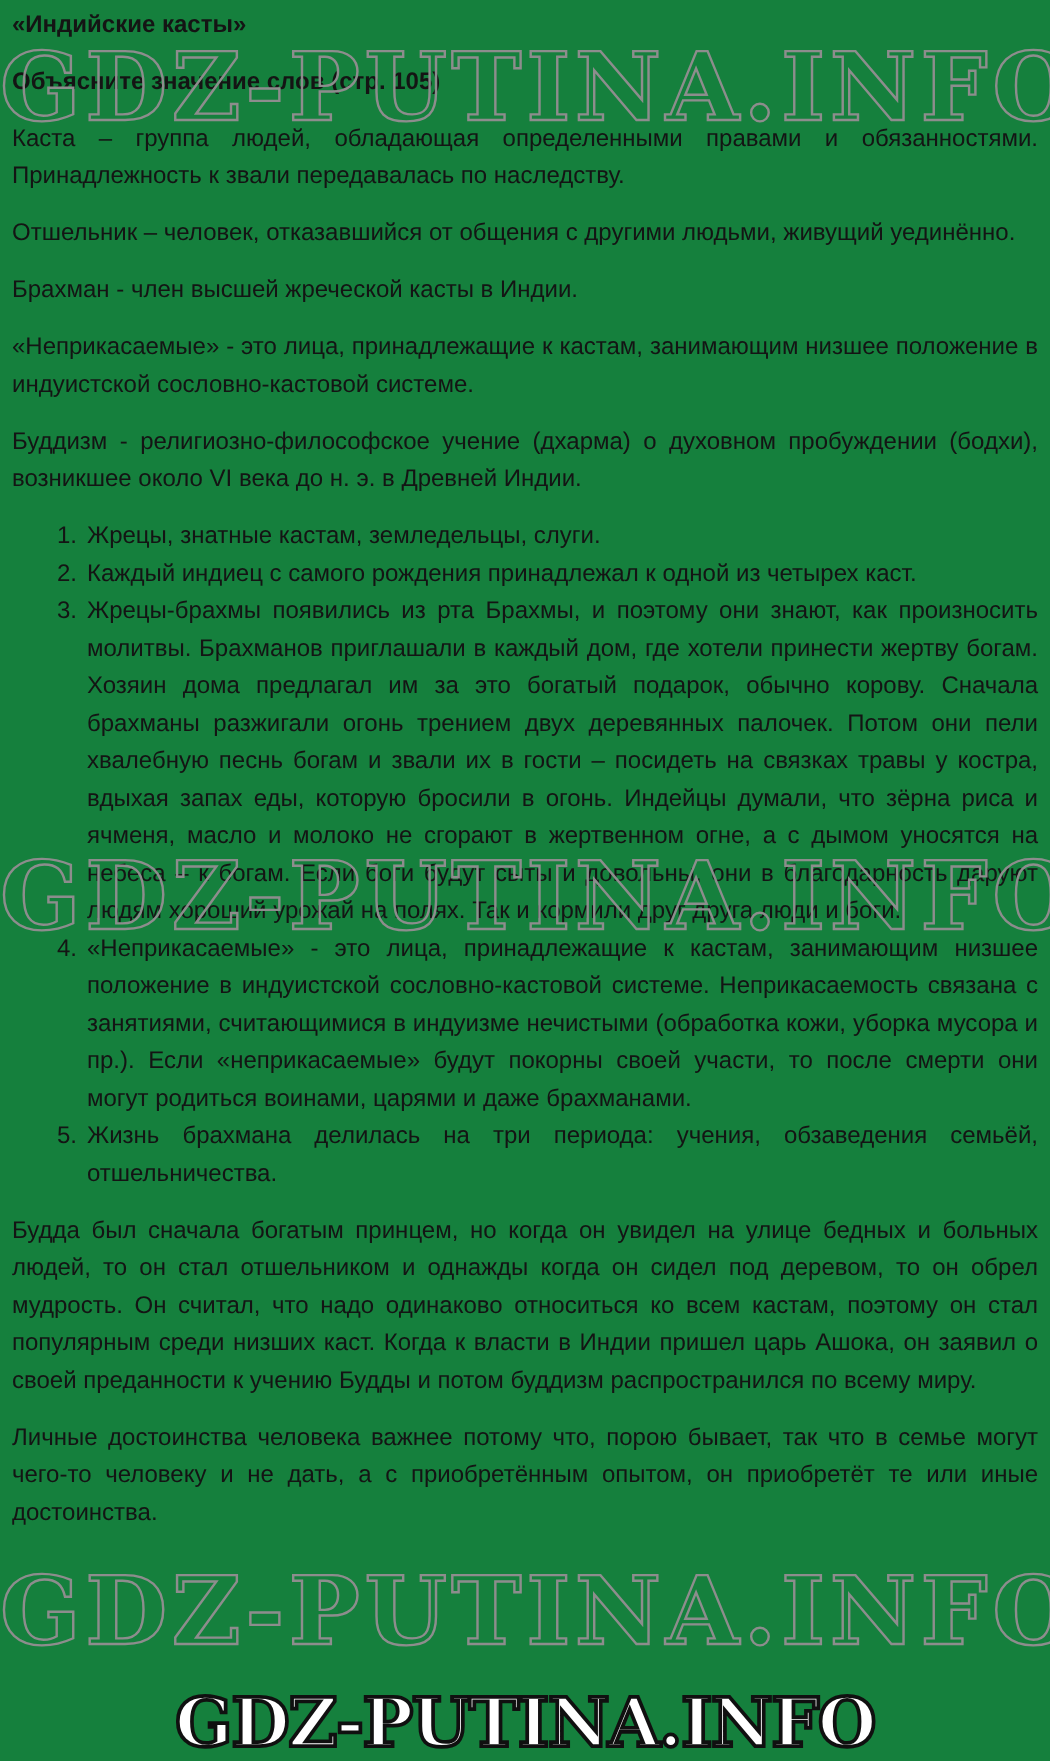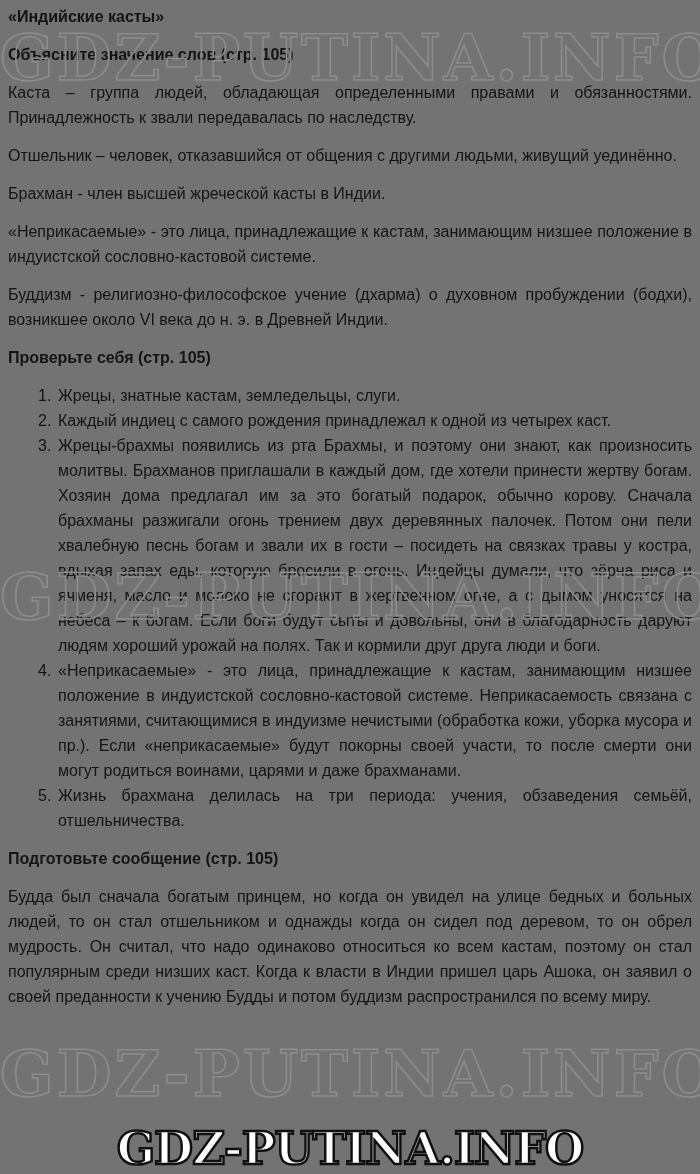--- a/index.html
+++ b/index.html
@@ -9,21 +9,21 @@
     font-family: "Liberation Sans", sans-serif;
     font-size: 16px;
     line-height: 25px;
     color: #141414;
   }
   .page {
     position: relative;
     width: 700px;
     height: 1174px;
     padding: 4px 8px 13px 8px;
-    background: #737373;
+    background: #15803d;
     overflow: hidden;
   }
   .doc-title {
     font-weight: 700;
     margin-bottom: 13px;
   }
   .sec-heading { margin: 13px 0; }
   .sec-heading .h-label { font-weight: 700; margin-top: 24px; }
   .sec-heading .h-ref { font-weight: 700; }
   p.body-par {
@@ -80,24 +80,20 @@
   <div class="sec-heading">
     <span class="h-label">Объясните значение слов</span>
     <span class="h-ref">(стр. 105)</span>
   </div>
   <p class="body-par">Каста – группа людей, обладающая определенными правами и обязанностями. Принадлежность к звали передавалась по наследству.</p>
   <p class="body-par">Отшельник – человек, отказавшийся от общения с другими людьми, живущий уединённо.</p>
   <p class="body-par">Брахман - член высшей жреческой касты в Индии.</p>
   <p class="body-par">«Неприкасаемые» - это лица, принадлежащие к кастам, занимающим низшее положение в индуистской сословно-кастовой системе.</p>
   <p class="body-par">Буддизм - религиозно-философское учение (дхарма) о духовном пробуждении (бодхи), возникшее около VI века до н. э. в Древней Индии.</p>
 
-  <div class="sec-heading">
-    <span class="h-label">Проверьте себя</span>
-    <span class="h-ref">(стр. 105)</span>
-  </div>
   <div class="answers-list">
     <div class="list-item">
       <span class="item-num">1.</span>
       <span class="item-text">Жрецы, знатные кастам, земледельцы, слуги.</span>
     </div>
     <div class="list-item">
       <span class="item-num">2.</span>
       <span class="item-text">Каждый индиец с самого рождения принадлежал к одной из четырех каст.</span>
     </div>
     <div class="list-item">
@@ -107,25 +103,22 @@
     <div class="list-item">
       <span class="item-num">4.</span>
       <span class="item-text">«Неприкасаемые» - это лица, принадлежащие к кастам, занимающим низшее положение в индуистской сословно-кастовой системе. Неприкасаемость связана с занятиями, считающимися в индуизме нечистыми (обработка кожи, уборка мусора и пр.). Если «неприкасаемые» будут покорны своей участи, то после смерти они могут родиться воинами, царями и даже брахманами.</span>
     </div>
     <div class="list-item">
       <span class="item-num">5.</span>
       <span class="item-text">Жизнь брахмана делилась на три периода: учения, обзаведения семьёй, отшельничества.</span>
     </div>
   </div>
 
-  <div class="sec-heading">
-    <span class="h-label">Подготовьте сообщение</span>
-    <span class="h-ref">(стр. 105)</span>
-  </div>
   <p class="body-par">Будда был сначала богатым принцем, но когда он увидел на улице бедных и больных людей, то он стал отшельником и однажды когда он сидел под деревом, то он обрел мудрость. Он считал, что надо одинаково относиться ко всем кастам, поэтому он стал популярным среди низших каст. Когда к власти в Индии пришел царь Ашока, он заявил о своей преданности к учению Будды и потом буддизм распространился по всему миру.</p>
 
+  <p class="body-par">Личные достоинства человека важнее потому что, порою бывает, так что в семье могут чего-то человеку и не дать, а с приобретённым опытом, он приобретёт те или иные достоинства.</p>
 
   <div class="watermark wm-top">GDZ-PUTINA.INFO</div>
   <div class="watermark wm-middle">GDZ-PUTINA.INFO</div>
   <div class="watermark wm-lower">GDZ-PUTINA.INFO</div>
   <div class="wm-footer">GDZ-PUTINA.INFO</div>
 
 </div>
 
 </body></html>

